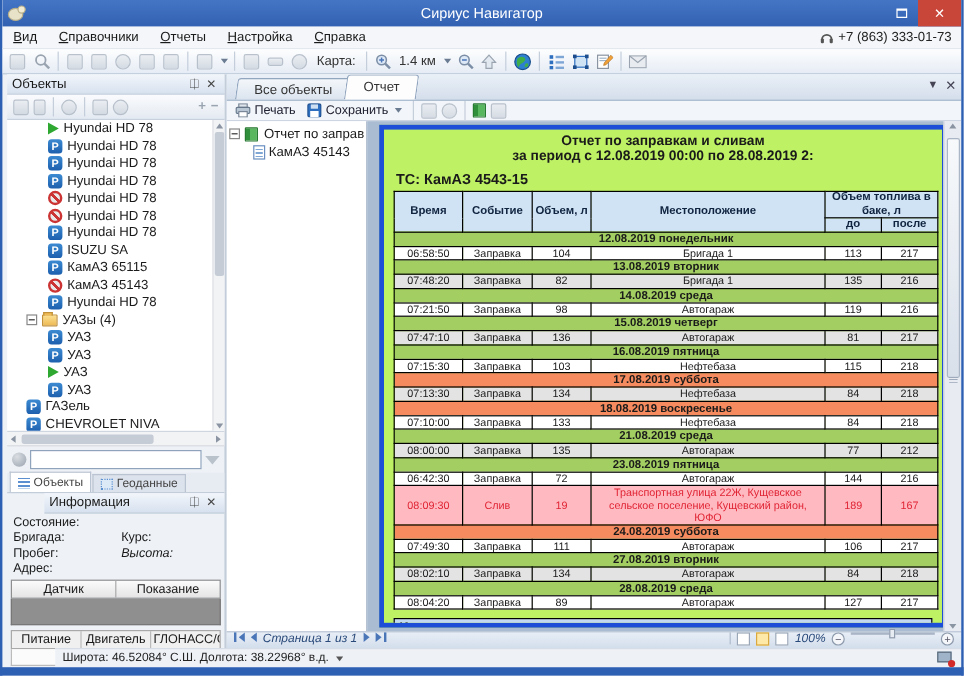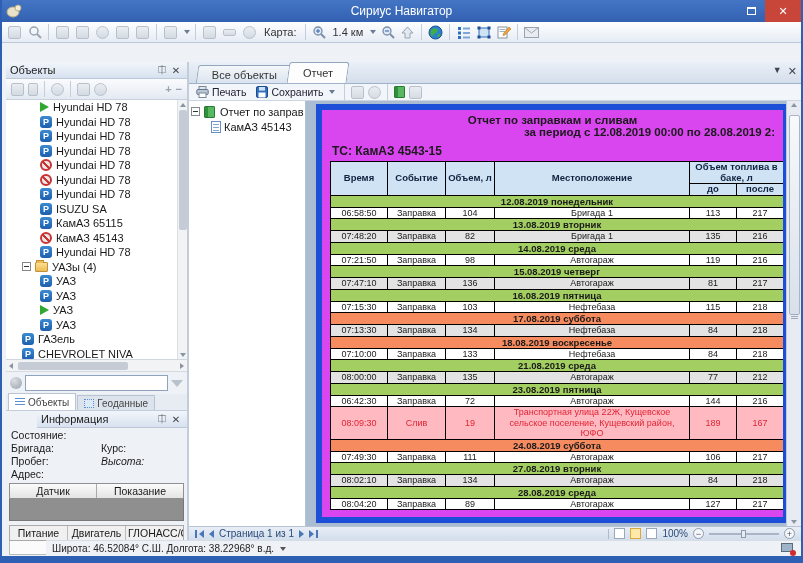--- a/index.html
+++ b/index.html
@@ -91,41 +91,41 @@
   .rtoolbar{height:17px;background:#f2f5f9;border-bottom:1px solid #ccd5e1;display:flex;align-items:center;gap:4px;padding:0 4px;font-size:10.5px;color:#223;}
   .rtbtn{display:flex;align-items:center;gap:3px;padding:0 3px;}
   .rbody{position:absolute;top:39px;left:0;right:0;bottom:14px;display:flex;}
   .rtree{width:117px;background:#fff;border-right:1px solid #b6c2d2;padding-top:3px;overflow:hidden;flex:none;}
   .rtree .row{display:flex;align-items:center;height:15px;white-space:nowrap;}
   .ic-book{width:11px;height:12px;background:linear-gradient(90deg,#2f8f3a 0 3px,#59b85f 3px);border:1px solid #277a31;border-radius:1px;flex:none;}
   .ic-sheet{width:10px;height:12px;background:#fff;border:1px solid #6a8fc0;flex:none;position:relative;}
   .ic-sheet::after{content:"";position:absolute;left:1px;right:1px;top:2px;height:7px;
      background:repeating-linear-gradient(#7fa7d6 0 1px,transparent 1px 3px);}
   .viewer{flex:1;background:#a9bcd2;position:relative;overflow:hidden;}
-  .page{position:absolute;left:10px;top:3px;width:473px;bottom:3px;background:#d946ef;border:6px solid #1d4ed8;padding:4px 8px;overflow:hidden;}
+  .page{position:absolute;left:10px;top:3px;width:473px;bottom:3px;background:#bef264;border:4px solid #1d4ed8;padding:4px 8px;overflow:hidden;}
   .rv-sb{width:15px;background:#e8ecf2;border-left:1px solid #c2cbd8;position:relative;flex:none;}
   .rv-sb .vthumb{left:2px;width:11px;background:linear-gradient(#f7f9fb,#d9e0ea);border:1px solid #aab6c6;border-radius:2px;}
   .rv-sb .grip{position:absolute;left:4px;top:50%;width:7px;height:5px;background:repeating-linear-gradient(#9fabbd 0 1px,transparent 1px 2px);}
   
   .rtitle{font-weight:bold;font-size:11.5px;text-align:center;}
-  .rsub{font-weight:bold;font-size:11.5px;text-align:right;}
+  .rsub{font-weight:bold;font-size:11.5px;text-align:center;}
   .rvehicle{font-weight:bold;font-size:12px;margin:6px 0 3px 2px;}
   table.rep{width:100%;border-collapse:collapse;table-layout:fixed;font-size:9px;}
   table.rep th, table.rep td{border:1px solid #000;padding:0 2px;line-height:10.5px;}
   table.rep thead th{background:#cfe3f5;font-weight:bold;color:#10233f;font-size:9.5px;text-align:center;}
   td.c{text-align:center;}
   tr.day td{font-weight:bold;text-align:center;font-size:9.5px;line-height:11px;}
   tr.day.green td{background:#a3cf62;}
   tr.day.orange td{background:#f58b5e;}
   tr.r0 td{background:#ffffff;}
   tr.r1 td{background:#e3e3e3;}
   tr.drain td{background:#ffb9c1;color:#e02535;text-align:center;}
   .sumhdr{margin-top:7px;border:1px solid #000;background:#c3d9f0;font-weight:bold;font-size:10.5px;padding:1px 4px;}
   
-  .pager{position:absolute;left:0;right:0;bottom:0;height:14px;background:linear-gradient(#e8eef6,#d3deec);border-top:1px solid #b7c3d4;display:flex;align-items:center;gap:5px;padding:0 6px;font-size:10px;color:#2a4a7a;}
+  .pager{position:absolute;left:0;right:0;bottom:0;height:14px;background:linear-gradient(#e8eef6,#d3deec);border-top:1px solid #b7c3d4;display:flex;align-items:flex-start;gap:5px;padding:0 6px;font-size:10px;color:#2a4a7a;font-style:italic;}
   .nav{display:flex;align-items:center;gap:2px;}
   .tri-pl{width:0;height:0;border-top:4px solid transparent;border-bottom:4px solid transparent;border-right:5px solid #4a76b8;}
   .tri-pr{width:0;height:0;border-top:4px solid transparent;border-bottom:4px solid transparent;border-left:5px solid #4a76b8;}
   .bar{width:2px;height:8px;background:#4a76b8;}
   .pgsep{width:1px;height:10px;background:#b0bccc;}
   .vicon{width:11px;height:11px;border:1px solid #9aa7b8;background:#fff;}
   .vicon.sel{background:#ffe9a8;border-color:#d9a93f;}
   .zbtn{width:11px;height:11px;border-radius:50%;border:1px solid #8e9bad;display:flex;align-items:center;justify-content:center;font-size:9px;color:#556;background:#f4f6f9;}
   .ztrack{width:70px;height:2px;background:#a9b5c6;position:relative;}
   .zthumb{position:absolute;left:32px;top:-3px;width:5px;height:8px;background:#e7ecf3;border:1px solid #8e9bad;}
@@ -148,20 +148,31 @@
     </svg>
     <div class="title">Сириус Навигатор</div>
     <div class="win-btns">
       <div class="btn-restore">
           <span></span>
         </div>
       <div class="btn-close">✕</div>
     </div>
   </div>
 
+  <div class="menubar">
+    <div id="menu-items"><span class="menu-item">Вид</span><span class="menu-item">Справочники</span><span class="menu-item">Отчеты</span><span class="menu-item">Настройка</span><span class="menu-item">Справка</span></div>
+    <div class="phone">
+      <svg width="12" height="12" viewBox="0 0 12 12">
+        <path d="M2 8 A4 4 0 0 1 10 8" fill="none" stroke="#555" stroke-width="1.4"></path>
+        <rect x="1" y="7" width="2.6" height="4" rx="1" fill="#555"></rect>
+        <rect x="8.4" y="7" width="2.6" height="4" rx="1" fill="#555"></rect>
+      </svg>
+      <span>+7 (863) 333-01-73</span>
+    </div>
+  </div>
 
   <div class="toolbar">
     <div class="ticon">
         <div class="ghost"></div>
       </div>
     <div class="ticon">
       <svg width="14" height="14" viewBox="0 0 14 14">
           <circle cx="6" cy="6" r="4" fill="none" stroke="#9aa4b0" stroke-width="1.5"></circle>
           <line x1="9" y1="9" x2="13" y2="13" stroke="#9aa4b0" stroke-width="2"></line>
         </svg>

